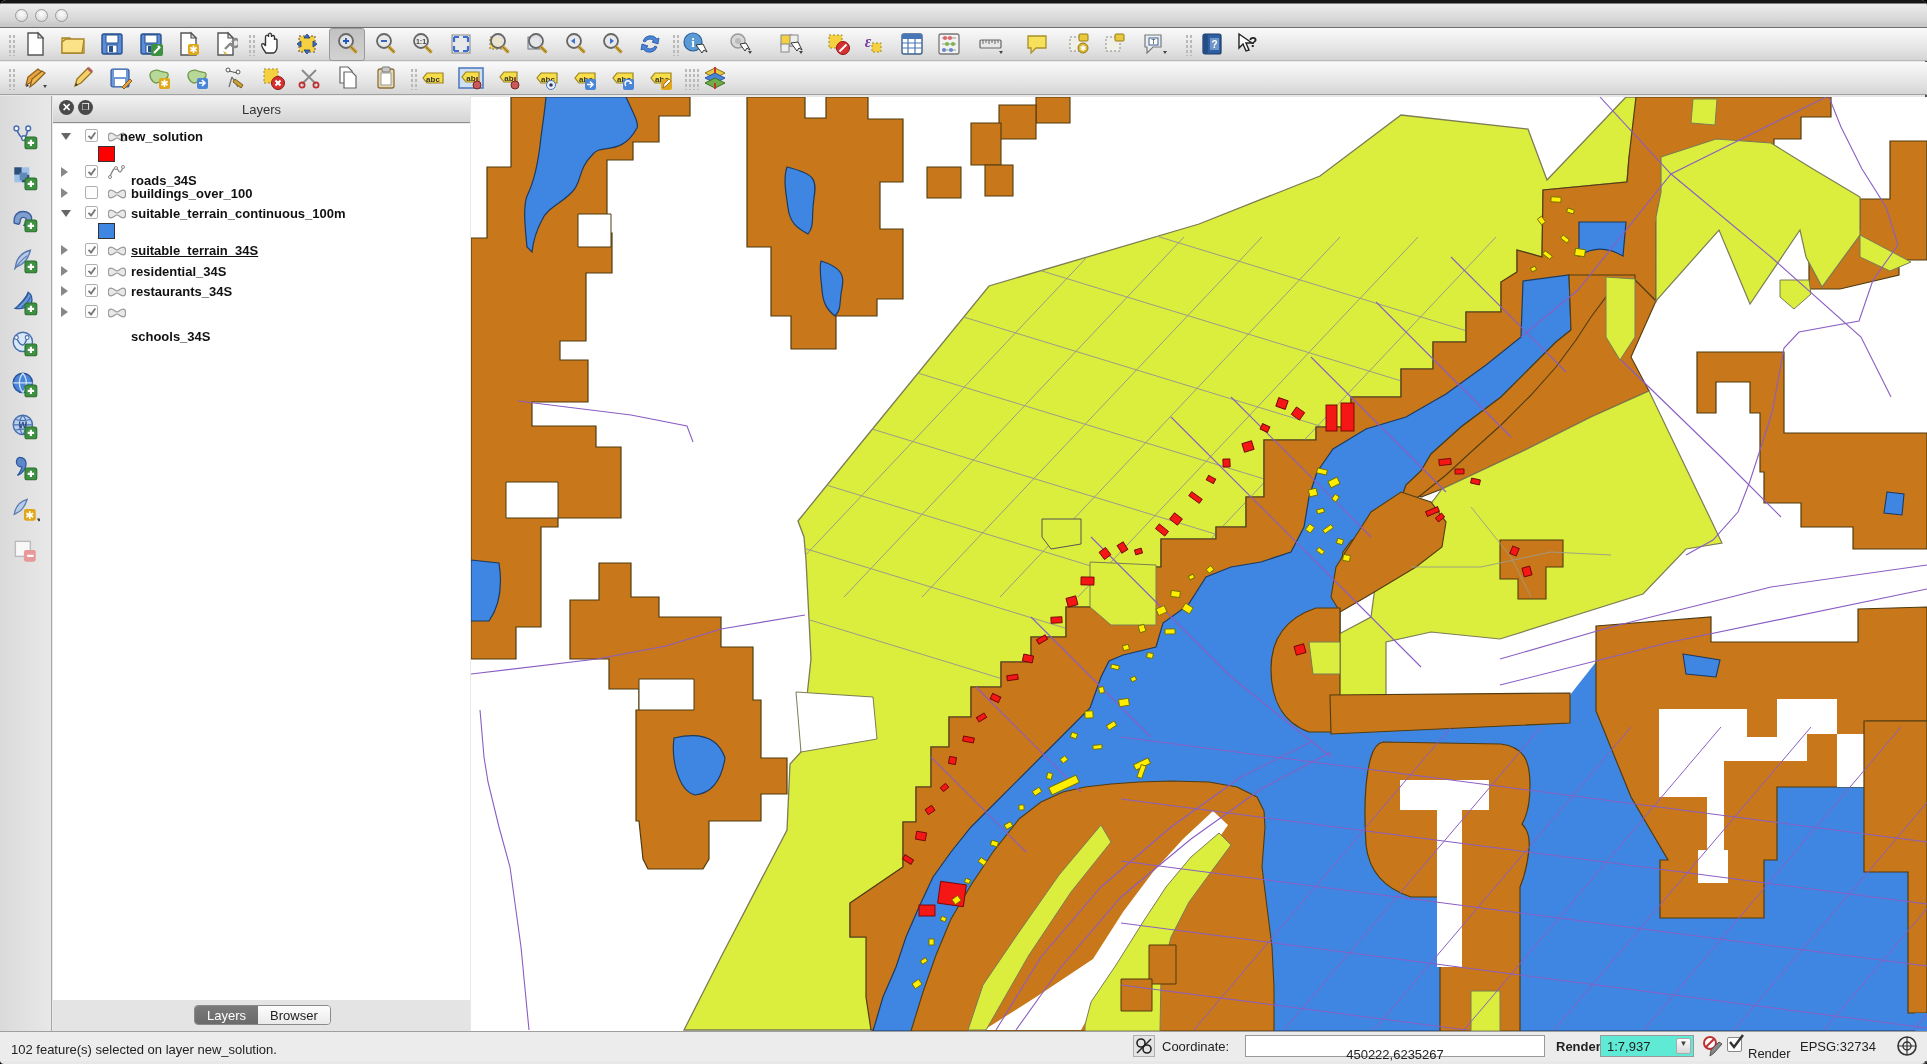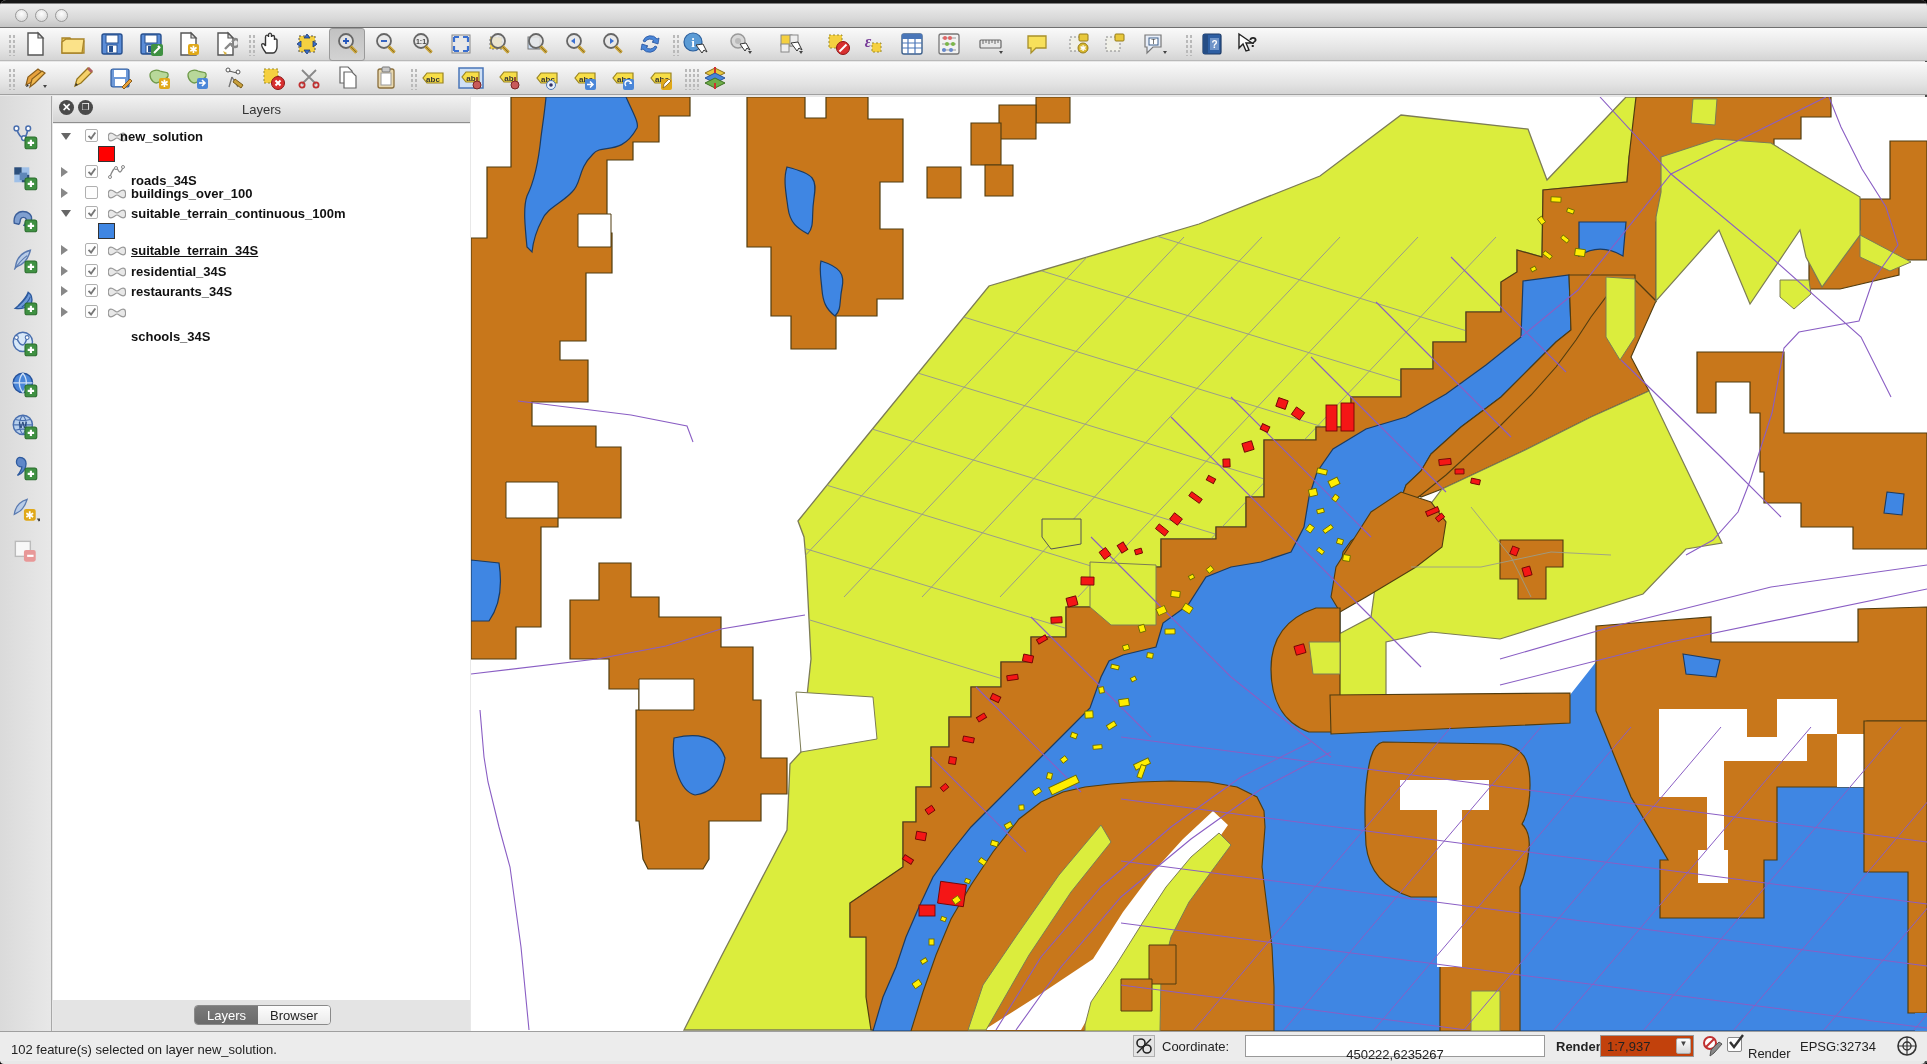--- a/index.html
+++ b/index.html
@@ -704,21 +704,21 @@
       <div style="position:absolute;left:11px;top:10px">102 feature(s) selected on layer new_solution.</div>
       <svg style="position:absolute;left:1133px;top:3px;width:22px;height:22px" viewBox="0 0 22 22">
         <rect x="0.5" y="0.5" width="21" height="21" fill="#e4e4e4" stroke="#b0b0b0"></rect>
         <circle cx="8" cy="8" r="4" fill="none" stroke="#222" stroke-width="1.6"></circle>
         <circle cx="14" cy="14" r="4" fill="none" stroke="#222" stroke-width="1.6"></circle>
         <path d="M4,18 l14,-14" stroke="#222" stroke-width="1.4"></path>
       </svg>
       <div style="position:absolute;left:1162px;top:7px">Coordinate:</div>
       <div style="position:absolute;left:1245px;top:3px;width:300px;height:22px;background:#fff;border:1px solid #999;text-align:center;font-size:13px;padding-top:11px">450222,6235267</div>
       <div style="position:absolute;left:1556px;top:7px;font-weight:bold">Render</div>
-      <div style="position:absolute;left:1600px;top:3px;width:94px;height:22px;background:#c2410c;border:1px solid #999;font-size:13px;padding:3px 0 0 6px">1:7,937<span style="position:absolute;right:2px;top:2px;width:15px;height:16px;background:linear-gradient(#fdfdfd,#d8d8d8);border:1px solid #aaa;border-radius:2px;font-size:8px;text-align:center;color:#444">▼</span></div>
+      <div style="position:absolute;left:1600px;top:3px;width:94px;height:22px;background:#5eead4;border:1px solid #999;font-size:13px;padding:3px 0 0 6px">1:7,937<span style="position:absolute;right:2px;top:2px;width:15px;height:16px;background:linear-gradient(#fdfdfd,#d8d8d8);border:1px solid #aaa;border-radius:2px;font-size:8px;text-align:center;color:#444">▼</span></div>
       <svg style="position:absolute;left:1701px;top:2px;width:24px;height:24px" viewBox="0 0 24 24">
         <circle cx="9" cy="9" r="6" fill="#fff" stroke="#c03030" stroke-width="2"></circle>
         <path d="M5,13 l8,-8" stroke="#c03030" stroke-width="2"></path>
         <path d="M10,16 l8,-8 3,2 -8,9 -4,3 z" fill="#888" stroke="#555"></path>
       </svg>
       <div style="position:absolute;left:1727px;top:5px;width:15px;height:15px;border:1px solid #888;border-radius:2px;background:#fdfdfd"></div>
       <svg style="position:absolute;left:1727px;top:1px;width:19px;height:19px" viewBox="0 0 19 19">
         <path d="M3,9 l4,5 l9,-12" stroke="#333" stroke-width="2.4" fill="none"></path>
       </svg>
       <div style="position:absolute;left:1748px;top:14px">Render</div>

